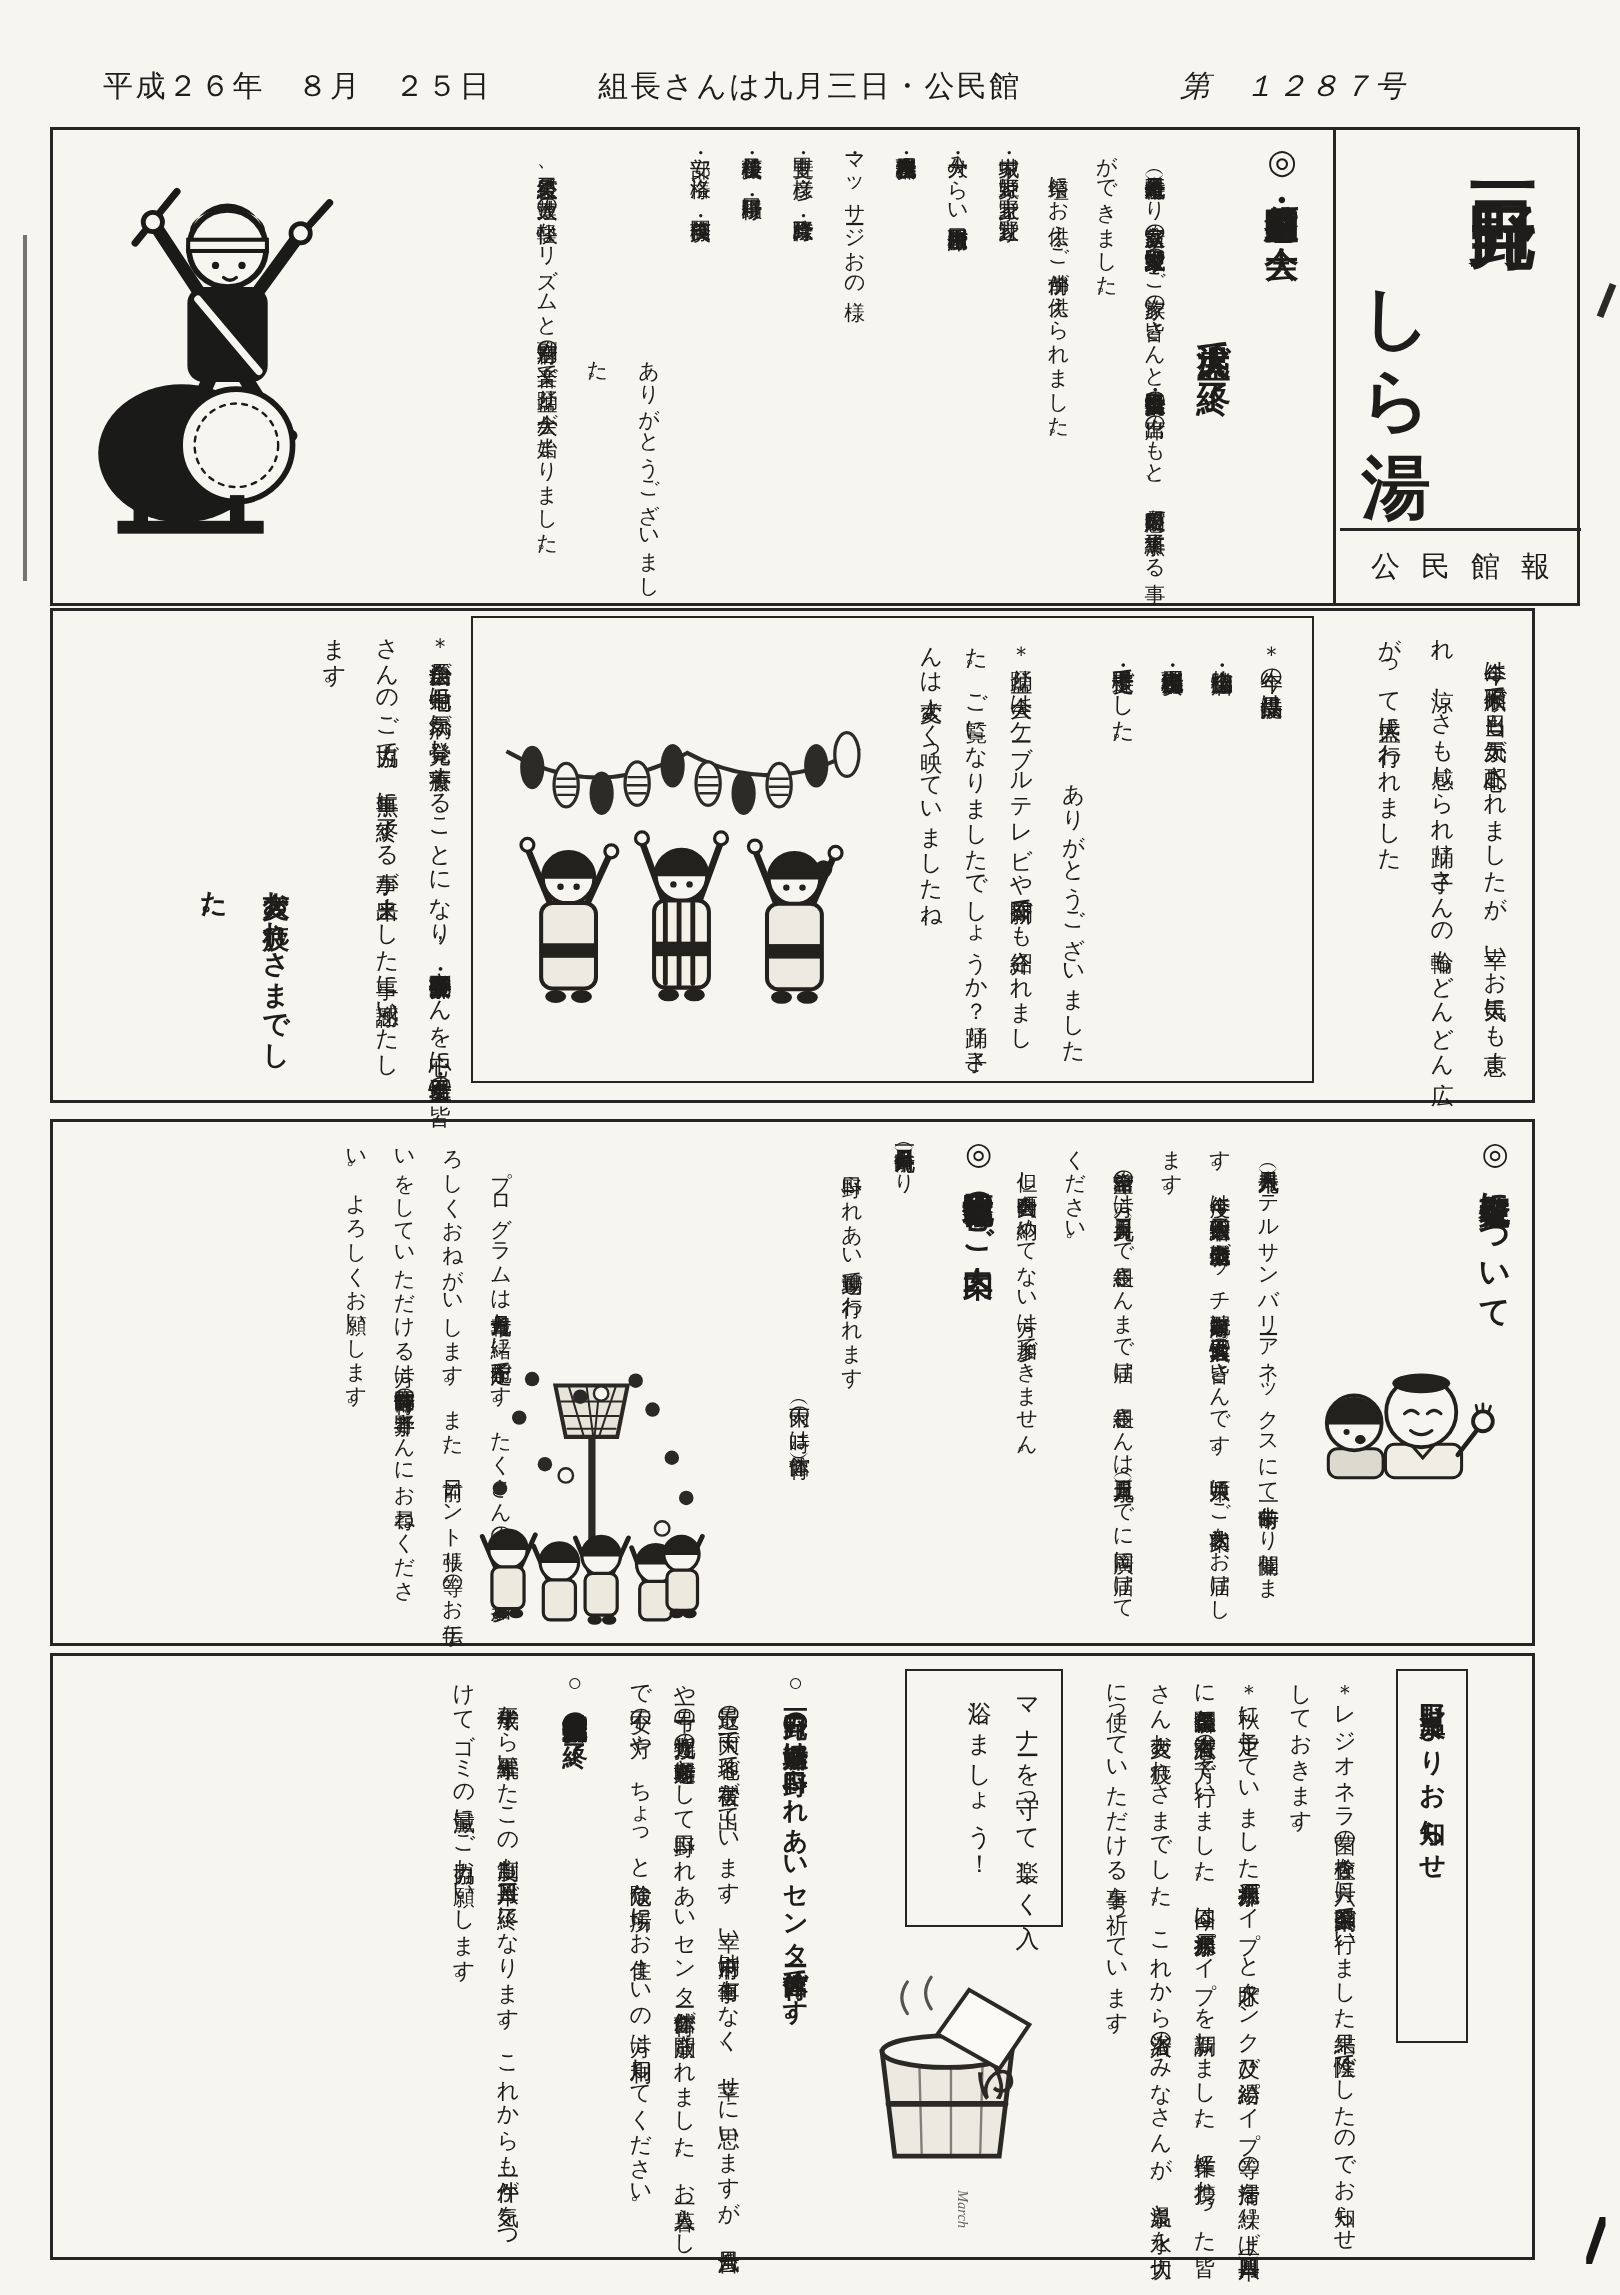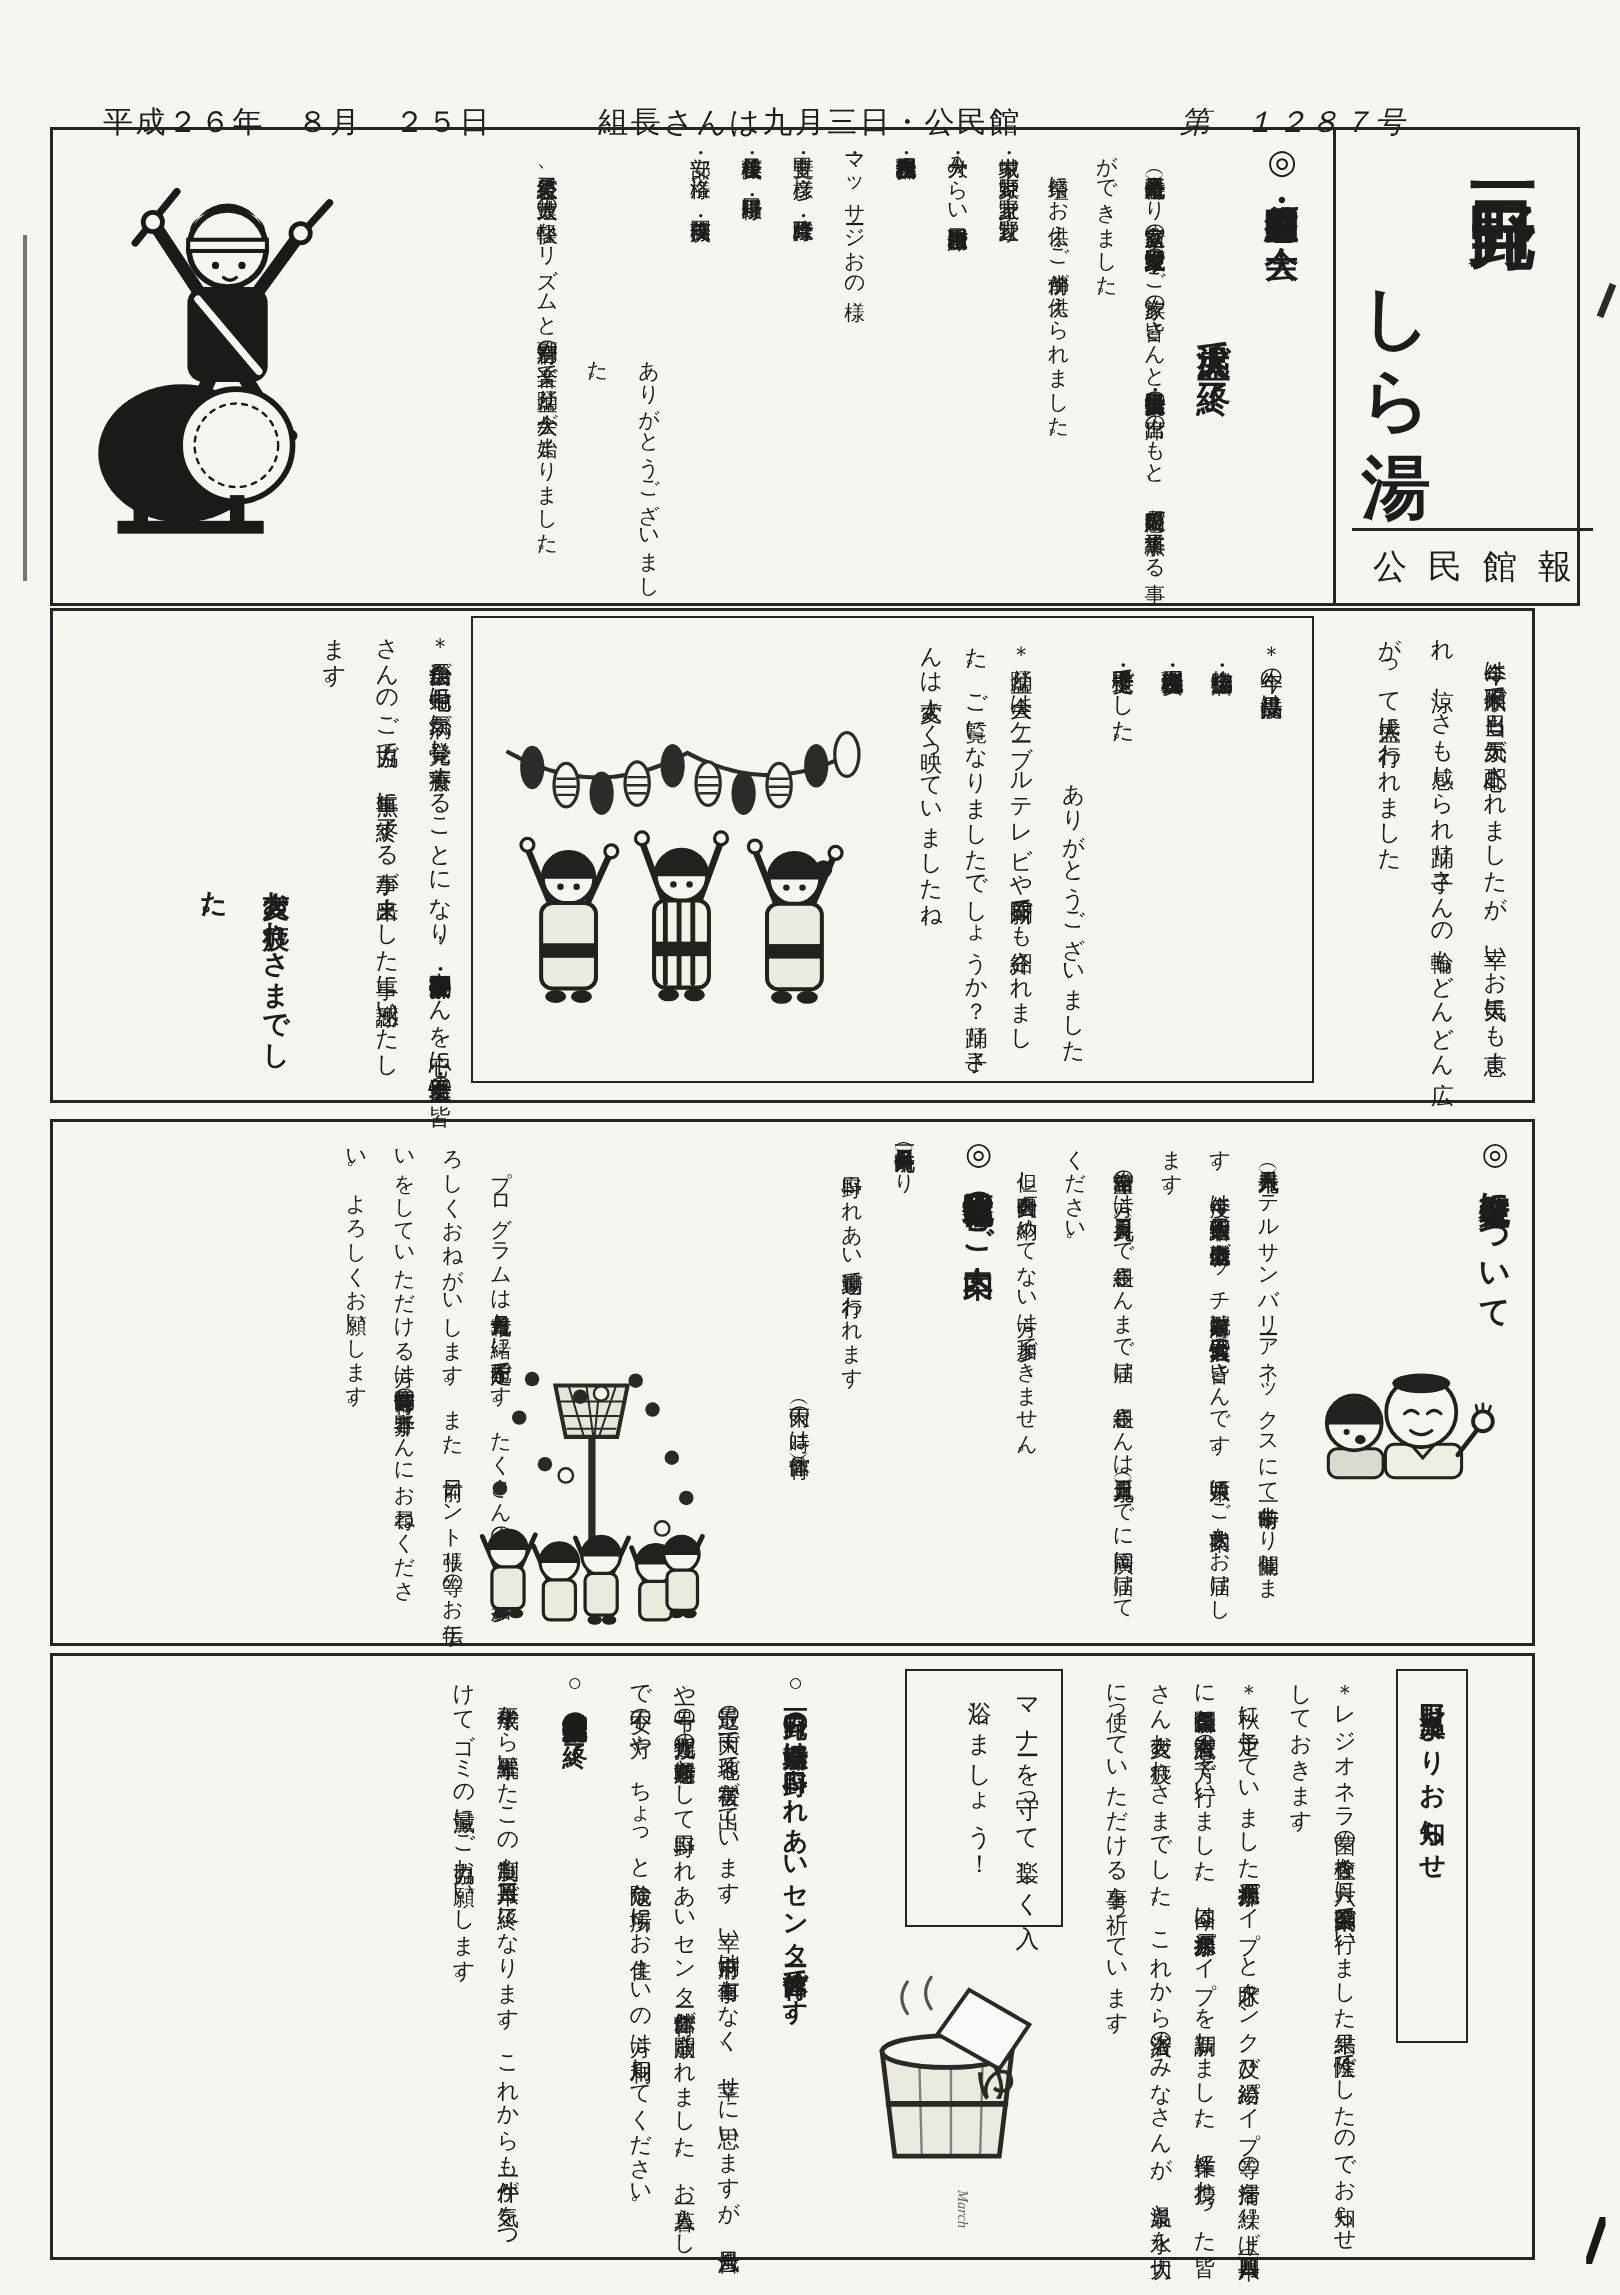--- a/index.html
+++ b/index.html
@@ -2,31 +2,31 @@
 <html lang="ja" style="font-size:13px"><head>
 <meta charset="utf-8">
 <style>
   html,body{margin:0;padding:0;background:#f6f5ef;}
   .page{position:relative;width:1620px;height:2295px;background:#f6f5ef;
         font-family:"Liberation Serif","DejaVu Serif",serif;color:#1e1d1b;overflow:hidden;}
   .v{writing-mode:vertical-rl;text-orientation:mixed;}
   p{margin:0;}
   .band{position:absolute;border:3.2px solid #262523;}
   
-  .hdr{position:absolute;top:66px;font-size:30px;letter-spacing:2.4px;white-space:nowrap;margin-top:36px;}
+  .hdr{position:absolute;top:66px;font-size:30px;letter-spacing:2.4px;white-space:nowrap;}
   #hdr-date{left:103px;}
   #hdr-org{left:50%;transform:translateX(-50%);}
   #hdr-issue{left:1180px;font-style:italic;}
   
   #band1{left:50px;top:127px;width:1524px;height:473px;}
   .masthead{position:absolute;top:0;right:0;width:241px;height:100%;border-left:3.2px solid #262523;}
   .masthead-title{position:absolute;top:21px;right:21px;height:354px;font-size:69px;font-weight:bold;line-height:1.55;}
   .masthead-title .t2{padding-top:90px;}
-  .masthead-sub{position:absolute;left:16px;bottom:0;width:100%;height:72px;border-top:3.2px solid #262523;
-                display:flex;align-items:center;justify-content:center;font-size:34px;letter-spacing:21px;text-indent:21px;}
+  .masthead-sub{position:absolute;left:4px;bottom:0;width:100%;height:72px;border-top:3.2px solid #262523;
+                display:flex;align-items:center;justify-content:center;font-size:29px;letter-spacing:21px;text-indent:21px;}
   #band1-flow{top:11.3px;right:262px;height:447px;font-size:21px;line-height:2.3;}
   #band1-flow .art-h{font-size:34px;font-weight:bold;line-height:2.0;}
   #band1-flow .art-h .sub{padding-top:177px;}
   .donor{line-height:2.45;}
   .thanks1{padding-top:205px;line-height:2.45;}
   #taiko{position:absolute;left:34px;top:42px;width:257px;height:378px;}
   
   #band2{left:50px;top:608px;width:1479px;height:489px;}
   #weather{top:11.3px;right:11.3px;height:463px;font-size:23px;line-height:2.3;}
   #prize-box{position:absolute;left:418px;top:4.8px;width:839px;height:463px;border:2.4px solid #262523;}

